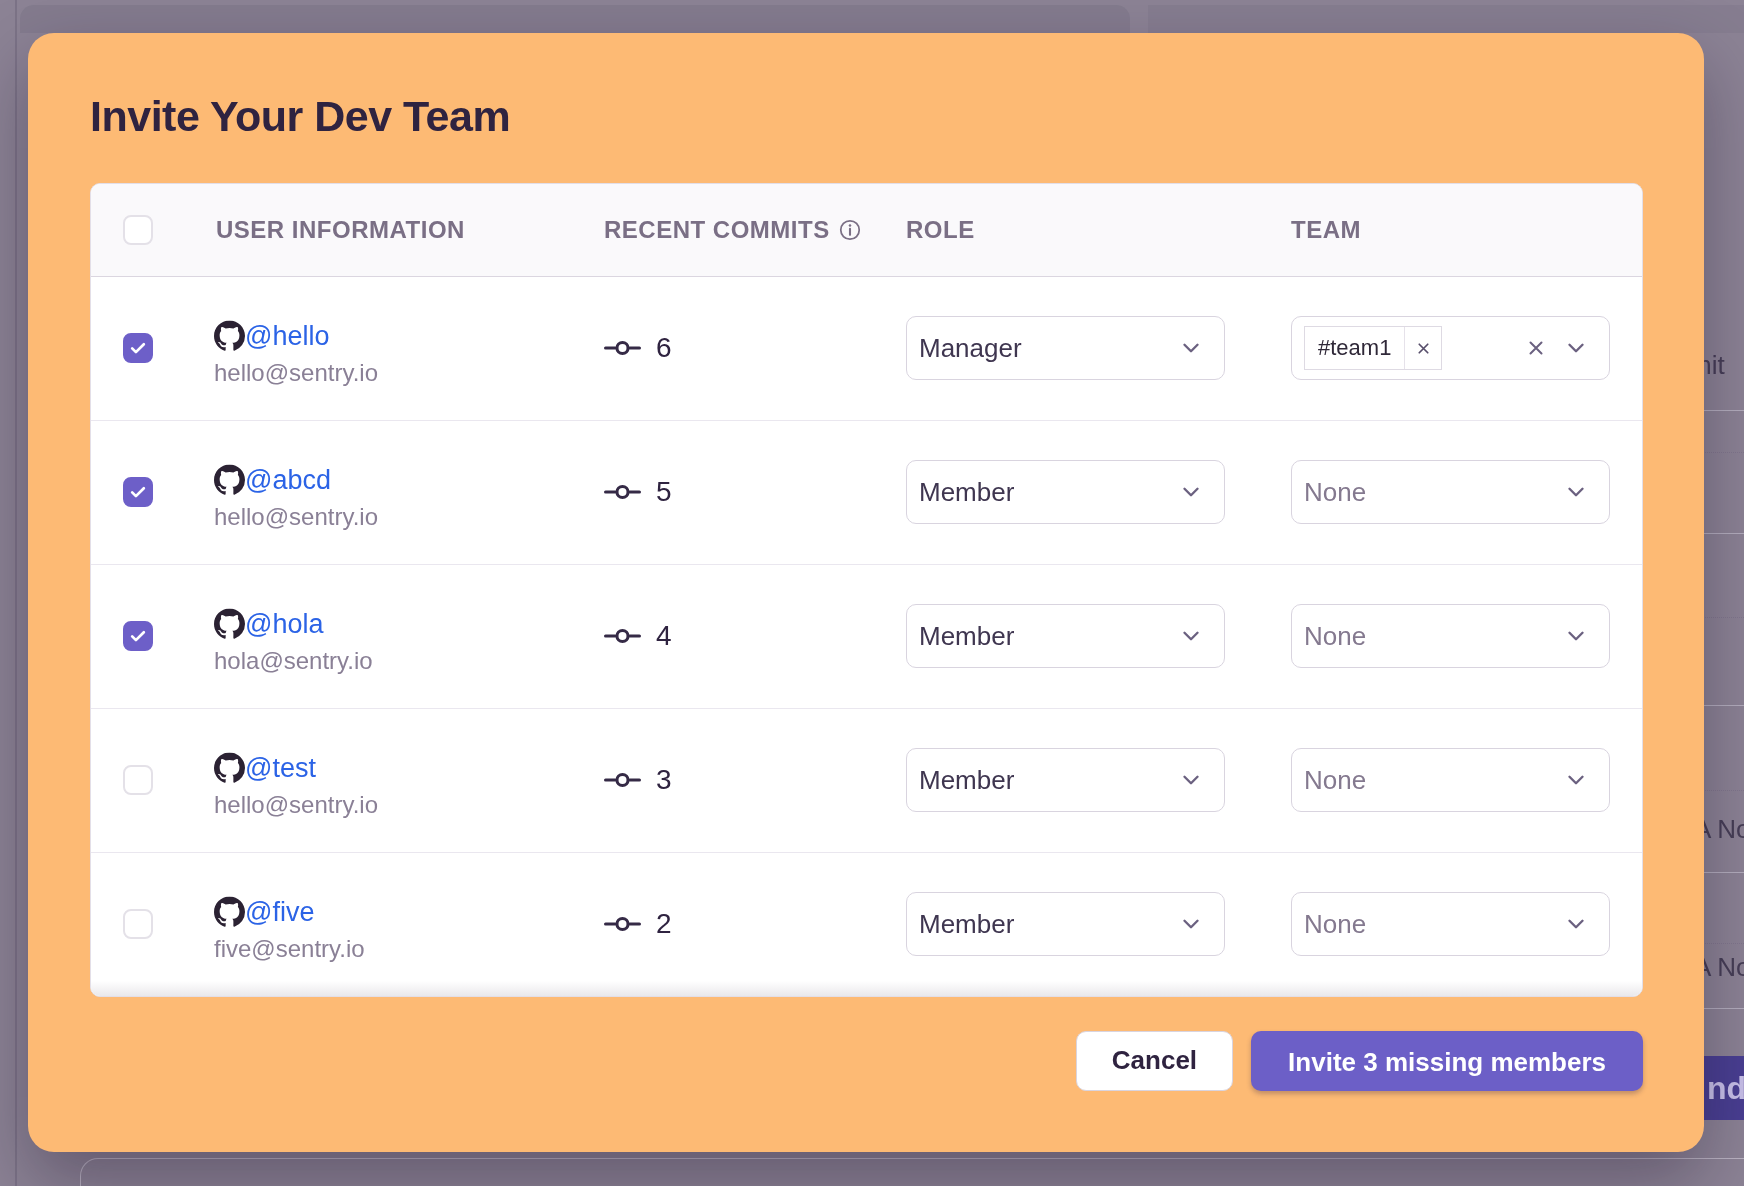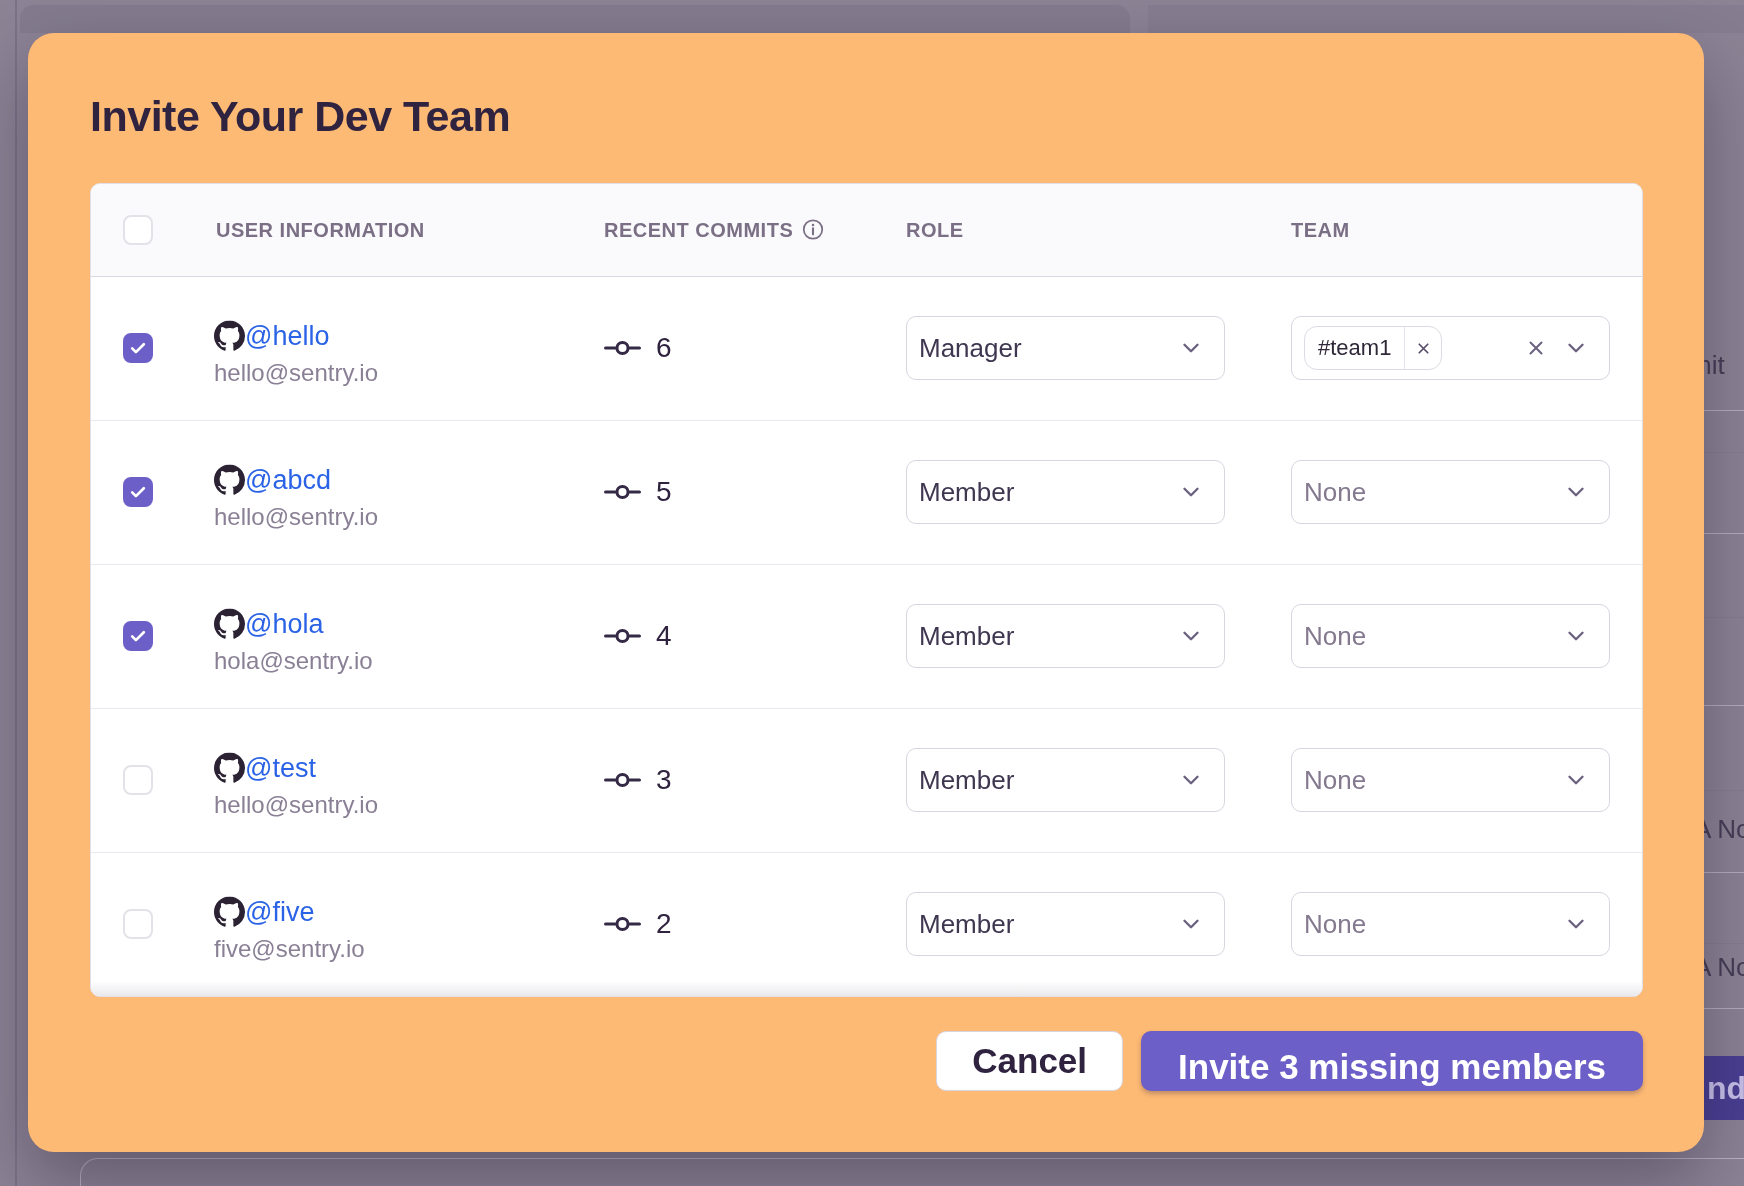--- a/index.html
+++ b/index.html
@@ -48,21 +48,21 @@
   }
   .table-card::after{
     content:"";position:absolute;left:0;right:0;bottom:0;height:15px;pointer-events:none;
     background:linear-gradient(to top, rgba(45,35,60,.10), rgba(45,35,60,0));
   }
   .thead{
     position:relative;height:92px;background:#faf9fb;border-bottom:1px solid #dbd6e0;
   }
   .th{
     position:absolute;top:50%;transform:translateY(-50%);
-    color:#7a6f85;font-size:20px;font-weight:700;letter-spacing:.5px;white-space:nowrap;
+    color:#7a6f85;font-size:24px;font-weight:700;letter-spacing:.5px;white-space:nowrap;
     display:flex;align-items:center;gap:9px;
   }
   .th-user{left:125px;}
   .th-commits{left:513px;}
   .th-role{left:815px;}
   .th-team{left:1200px;}
   .row{position:relative;height:143px;border-top:1px solid #eae7ef;background:#fff;}
   .row:first-child{border-top:none;}
   
   .c-check{position:absolute;left:32px;top:50%;transform:translateY(-50%);}
@@ -86,35 +86,35 @@
   .c-team{position:absolute;left:1200px;top:50%;transform:translateY(-50%);width:319px;}
   .select{
     display:flex;align-items:center;height:64px;box-sizing:border-box;width:100%;
     border:1px solid #d9d4df;border-radius:10px;background:#fff;padding:0 20px 0 12px;cursor:pointer;
   }
   .select .value{color:#3f3650;font-size:26px;flex:1;}
   .select .value.placeholder{color:#84798f;}
   .chev{flex:0 0 auto;}
   .tag-pill{
     display:inline-flex;align-items:center;height:44px;box-sizing:border-box;
-    border:1px solid #dedae3;border-radius:13px;background:#fff;overflow:hidden;
+    border:1px solid #dedae3;border-radius:0;background:#fff;overflow:hidden;
   }
   .tag-pill .tag-label{padding:0 13px;color:#2f2838;font-size:22px;white-space:nowrap;}
   .tag-pill .tag-x{
     display:flex;align-items:center;justify-content:center;width:36px;height:100%;
     border-left:1px solid #e6e2ea;cursor:pointer;
   }
   .clear-x{margin-left:auto;margin-right:16px;display:flex;align-items:center;cursor:pointer;}
   
   .footer{
     margin-top:34px;width:1553px;display:flex;justify-content:flex-end;gap:18px;
   }
   .btn{
     height:60px;border-radius:10px;font-family:"Liberation Sans",sans-serif;
-    font-size:35px;font-weight:700;cursor:pointer;
+    font-size:26px;font-weight:700;cursor:pointer;
   }
   .btn-cancel{
     padding:0 35px;background:#fff;border:1px solid #d9d4df;color:#2f2340;
   }
   .btn-invite{
     padding:16px 37px;background:#6c5fc7;border:none;color:#fff;
     box-shadow:0 3px 5px rgba(40,28,66,.28);
   }
 </style>
 </head>

